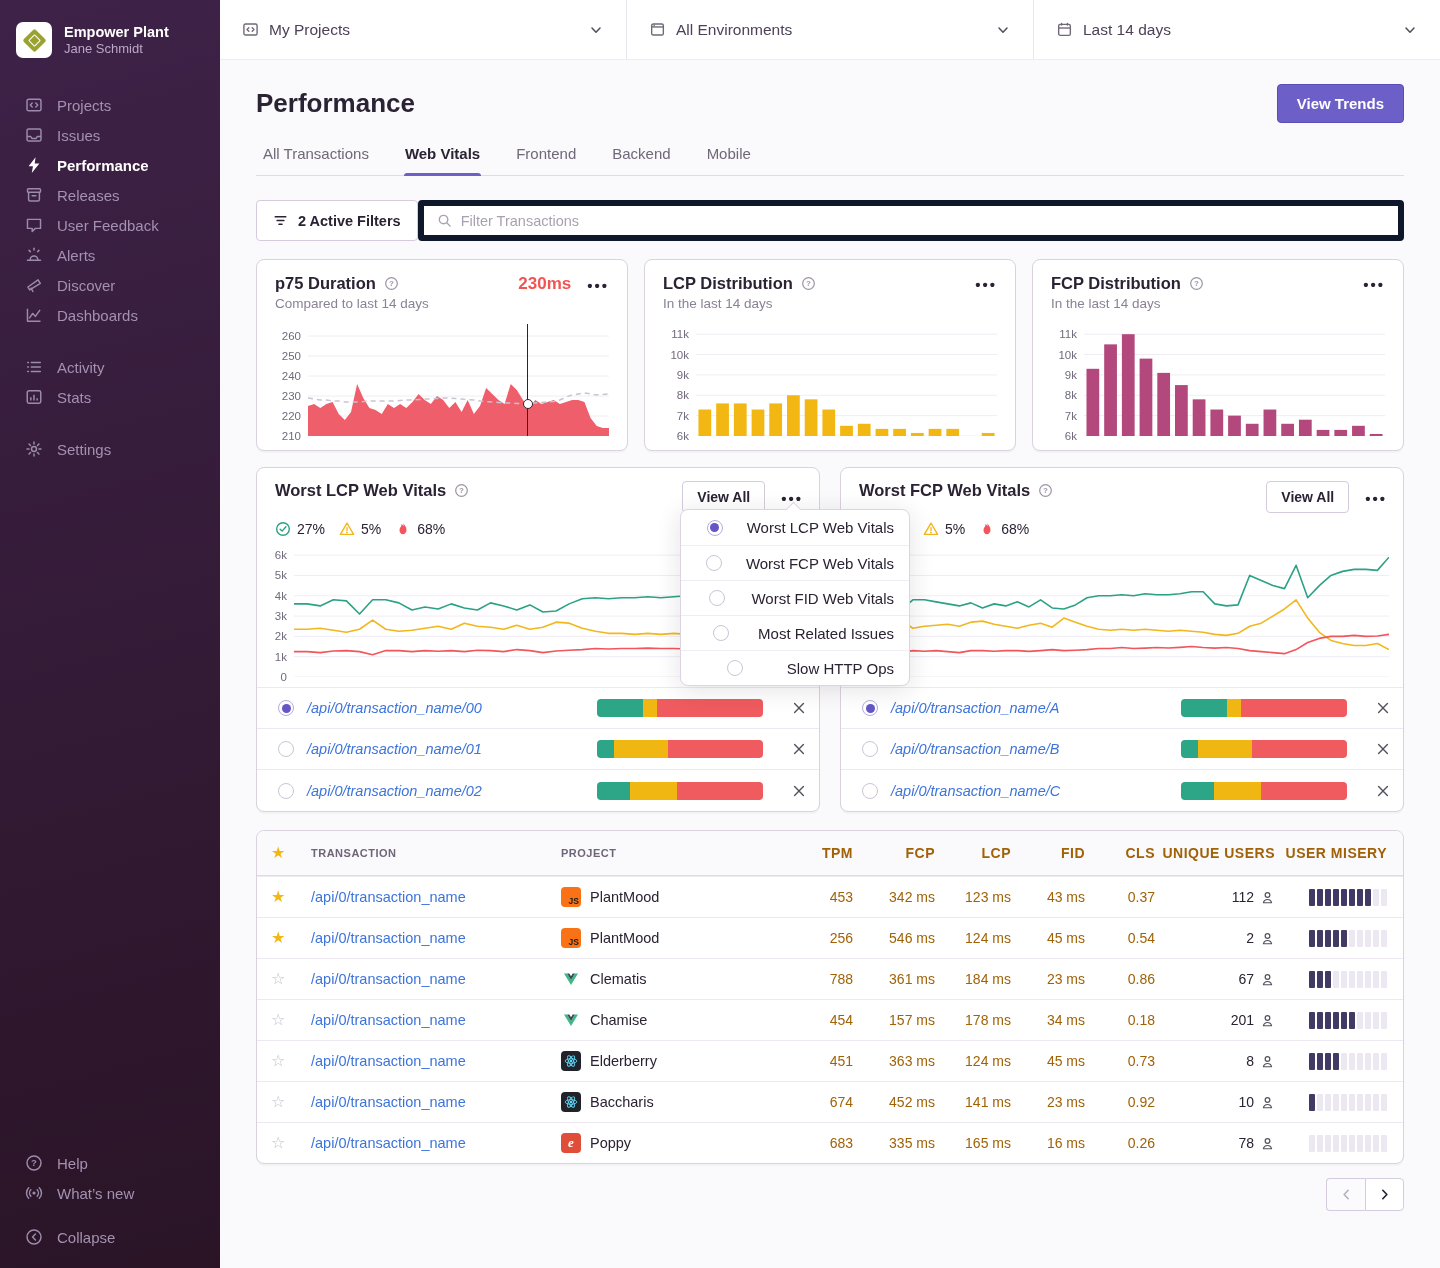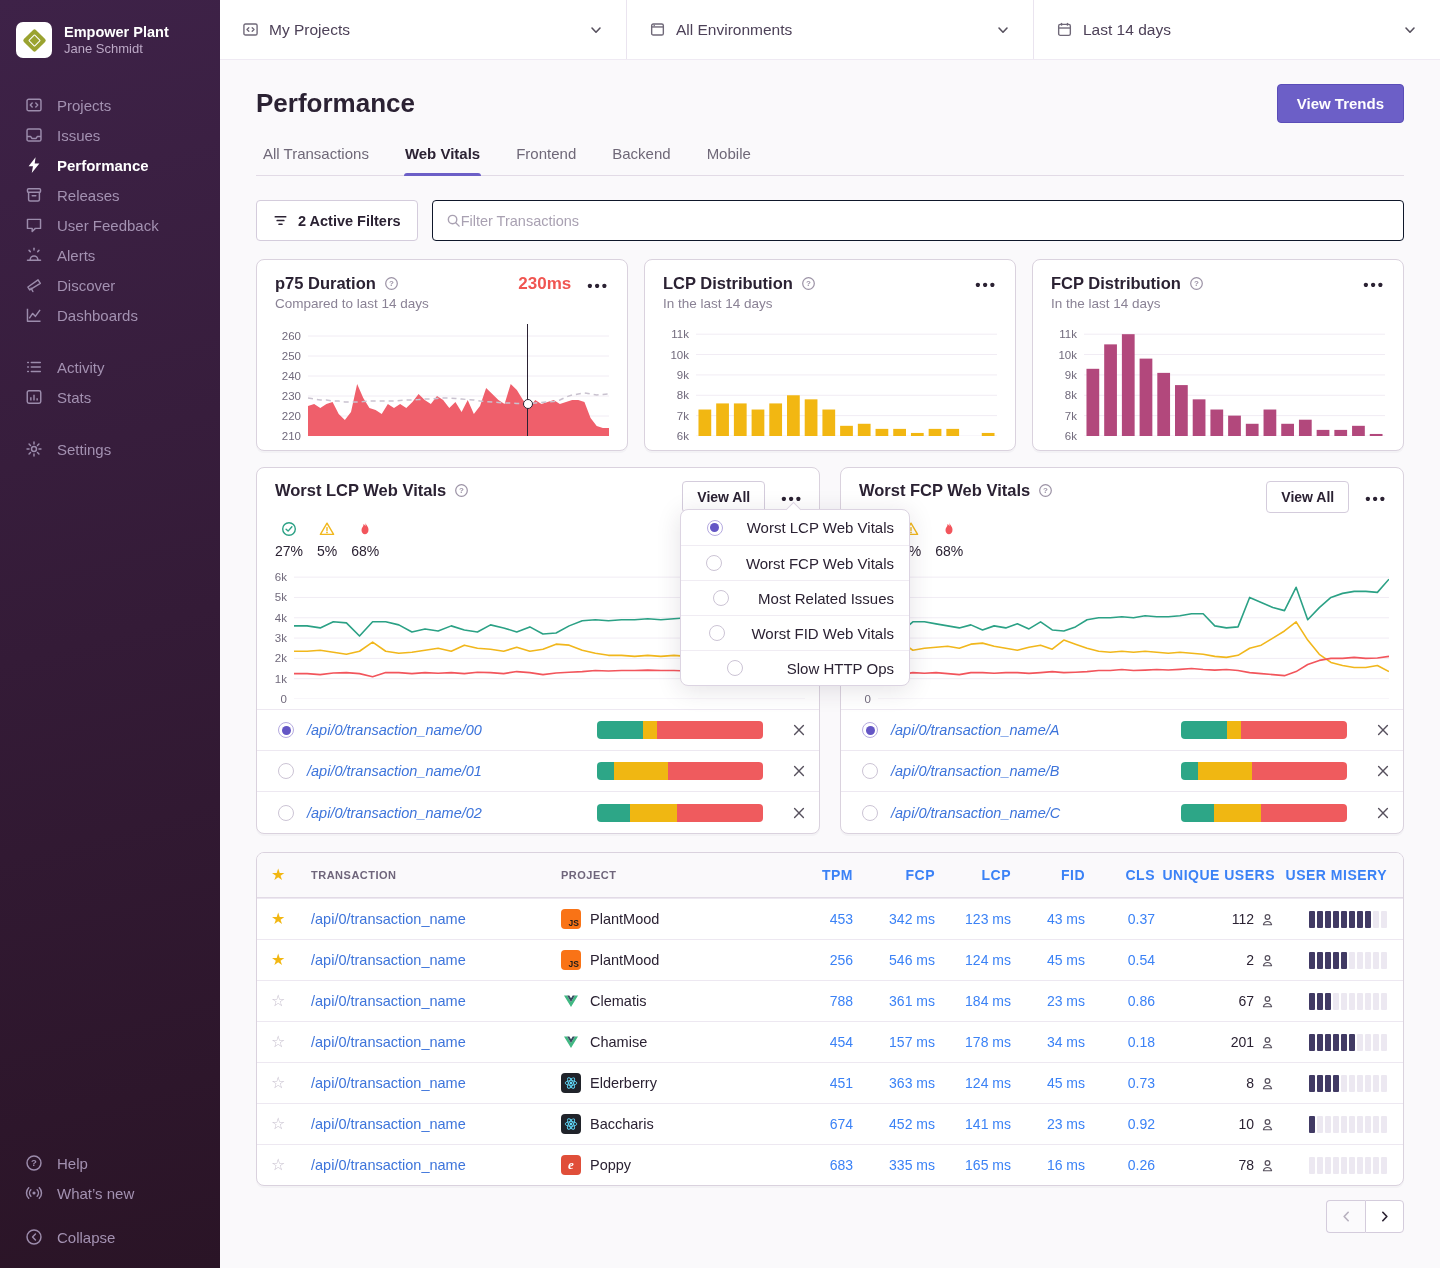--- a/index.html
+++ b/index.html
@@ -38,21 +38,21 @@
   .page-title { font-size:26px; font-weight:600; color:#2B2233; }
   .btn-trends { background:#6C5FC7; color:#fff; border:1px solid #5A4DB8; border-radius:4px; font-size:15px; font-weight:700; padding:10px 19px; cursor:pointer; font-family:inherit; }
   .tabs { display:flex; gap:34px; margin-top:22px; border-bottom:1px solid #E2DBE6; padding:0 6px; }
   .tab { padding:0 1px 13px; font-size:15px; color:#6F6878; position:relative; cursor:pointer; }
   .tab.active { color:#2B2233; font-weight:600; }
   .tab.active::after { content:''; position:absolute; left:0; right:0; bottom:-1px; height:3px; border-radius:3px 3px 0 0; background:#6C5FC7; }
 
   .filter-row { display:flex; margin-top:24px; height:41px; }
   .btn-filters { display:flex; align-items:center; gap:10px; background:#fff; border:1px solid #D4CCDC; border-radius:4px; padding:0 16px; font-size:14.5px; font-weight:700; color:#2B2233; cursor:pointer; }
   .btn-filters .icon { width:15px; height:15px; color:#2B2233; }
-  .search { flex:1; margin-left:14px; display:flex; align-items:center; background:#fff; border:1px solid #0f172a; border-radius:4px; padding:0 13px; }
+  .search { flex:1; margin-left:0; display:flex; align-items:center; gap:9px; background:#fff; border:6px solid #0f172a; border-radius:4px; padding:0 13px; }
   .search .icon { width:15px; height:15px; color:#A9A1B2; }
   .search input { border:none; outline:none; flex:1; font-size:14.5px; font-family:inherit; color:#2B2233; background:transparent; }
   .search input::placeholder { color:#A9A1B2; }
 
   
   .cards-row { display:flex; gap:16px; margin-top:18px; }
   .card { flex:1; background:#fff; border:1px solid #DAD2DE; border-radius:8px; padding:14px 18px 14px; box-shadow:0 2px 0 rgba(43,34,51,0.03); }
   .card-head { display:flex; align-items:flex-start; justify-content:space-between; }
   .card-title-wrap { display:flex; align-items:center; gap:8px; }
   .card-title { font-size:16.5px; font-weight:600; color:#2B2233; }
@@ -69,21 +69,21 @@
   .marker-line { position:absolute; top:0; bottom:0; width:1px; background:#2B2233; }
   .marker-dot { position:absolute; width:10px; height:10px; border:1.6px solid #2B2233; background:#fff; border-radius:50%; }
 
   
   .vitals-row { display:flex; gap:20px; margin-top:16px; position:relative; }
   .vcard { flex:1; background:#fff; border:1px solid #DAD2DE; border-radius:8px; padding-top:13px; box-shadow:0 2px 0 rgba(43,34,51,0.03); min-width:0; }
   .vhead { display:flex; align-items:flex-start; justify-content:space-between; padding:0 16px 0 18px; }
   .vhead-right { display:flex; align-items:center; gap:16px; }
   .btn-viewall { background:#fff; border:1px solid #D4CCDC; border-radius:4px; font-size:14px; font-weight:700; color:#2B2233; padding:7px 14px; cursor:pointer; font-family:inherit; }
   .badges { display:flex; align-items:center; gap:14px; padding:8px 18px 0; font-size:14px; color:#2B2233; }
-  .badge { display:flex; align-items:center; gap:6px;flex-direction:column; }
+  .badge { display:flex; align-items:center; gap:6px; }
   .badge .icon { width:16px; height:16px; }
   .b-good { color:#2BA185; } .b-meh { color:#F1B71C; } .b-poor { color:#F2555C; }
   .vchart { display:flex; height:130px; margin:10px 14px 10px 4px; }
   .vrows { border-top:1px solid #EDE8F1;font-style:italic; }
   .vrow { display:grid; grid-template-columns:42px 1fr 182px 40px; align-items:center; height:41px; border-bottom:1px solid #EDE8F1; padding-left:8px; }
   .vrow:last-child { border-bottom:none; }
   .radio { width:16px; height:16px; border:1.5px solid #CCC4D5; border-radius:50%; background:#fff; margin:0 auto; position:relative; cursor:pointer; }
   .radio.sel { border-color:#B6ABE0; }
   .radio.sel::after { content:''; position:absolute; inset:2.5px; background:#6456C5; border-radius:50%; }
   a.tlink { color:#3D74DB; font-size:14.5px; text-decoration:none; cursor:pointer; }
@@ -94,21 +94,21 @@
   
   .dropdown { position:absolute; left:424px; top:42px; width:230px; background:#fff; border:1px solid #DCD4E2; border-radius:8px; box-shadow:0 4px 24px rgba(43,34,51,0.13); z-index:20; }
   .dropdown::before { content:''; position:absolute; top:-6px; left:107px; width:10px; height:10px; background:#fff; border-left:1px solid #DCD4E2; border-top:1px solid #DCD4E2; transform:rotate(45deg); }
   .dd-item { display:flex; align-items:center; gap:13px; height:35px; padding:0 15px; border-top:1px solid #F0ECF3; font-size:15px; color:#2B2233; cursor:pointer; }
   .dd-item:first-child { border-top:none; }
 
   
   .table { margin-top:18px; background:#fff; border:1px solid #DAD2DE; border-radius:8px; overflow:hidden; box-shadow:0 2px 0 rgba(43,34,51,0.03); }
   .t-row { display:grid; grid-template-columns:40px minmax(0,1fr) 228px 64px 82px 76px 74px 70px 120px 112px; align-items:center; height:41px; padding:0 16px 0 14px; border-top:1px solid #EDE8F1; }
   .t-head { height:45px; background:#FAF9FB; border-top:none; border-bottom:1px solid #E2DBE6; font-size:11px; font-weight:700; letter-spacing:0.5px; color:#6F657B; }
-  .num { text-align:right; font-size:14px; color:#3b82f6; }
+  .num { text-align:right; font-size:14px; color:#a16207; }
   .star { font-size:16px; cursor:pointer; line-height:1; }
   .star.on { color:#F2B712; } .star.off { color:#C8C1CF; }
   .proj { display:flex; align-items:center; gap:9px; font-size:14.5px; color:#2B2233; }
   .plat { width:20px; height:20px; border-radius:4px; display:flex; align-items:center; justify-content:center; flex:0 0 20px; }
   .plat-js { background:#f97316; color:#1b1b1b; font-size:8.5px; font-weight:700; align-items:flex-end; justify-content:flex-end; padding:0 2px 1px 0; }
   .plat-react { background:#20232A; } .plat-react svg { width:16px; height:16px; }
   .plat-ember { background:#E04E39; color:#fff; font-size:13px; font-weight:700; font-family:"Liberation Serif",serif; font-style:italic; }
   .plat-vue svg { width:18px; height:16px; }
   .users { display:flex; align-items:center; justify-content:flex-end; gap:6px; font-size:14px; }
   .users .icon { width:15px; height:15px; color:#57515E; }
@@ -777,25 +777,25 @@
             <div class="dd-item">
               <span class="radio sel"></span>
               <span>Worst LCP Web Vitals</span>
             </div>
             <div class="dd-item">
               <span class="radio"></span>
               <span>Worst FCP Web Vitals</span>
             </div>
             <div class="dd-item">
               <span class="radio"></span>
-              <span>Most Related Issues</span>
+              <span>Worst FID Web Vitals</span>
             </div>
             <div class="dd-item">
               <span class="radio"></span>
-              <span>Worst FID Web Vitals</span>
+              <span>Most Related Issues</span>
             </div>
             <div class="dd-item">
               <span class="radio"></span>
               <span>Slow HTTP Ops</span>
             </div>
           </div>
       </div>
 
       <div class="table">
         <div class="t-row t-head" id="table-head">

